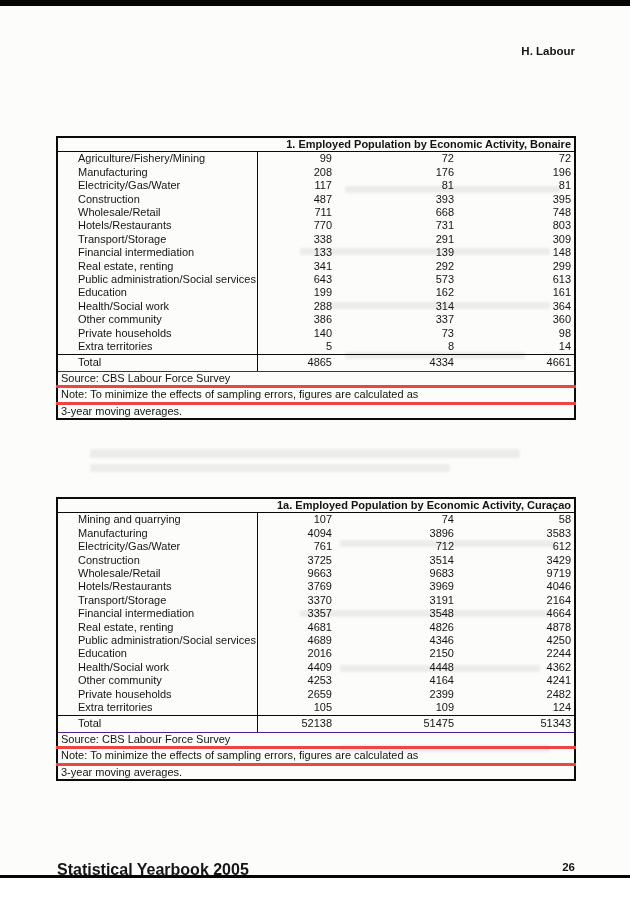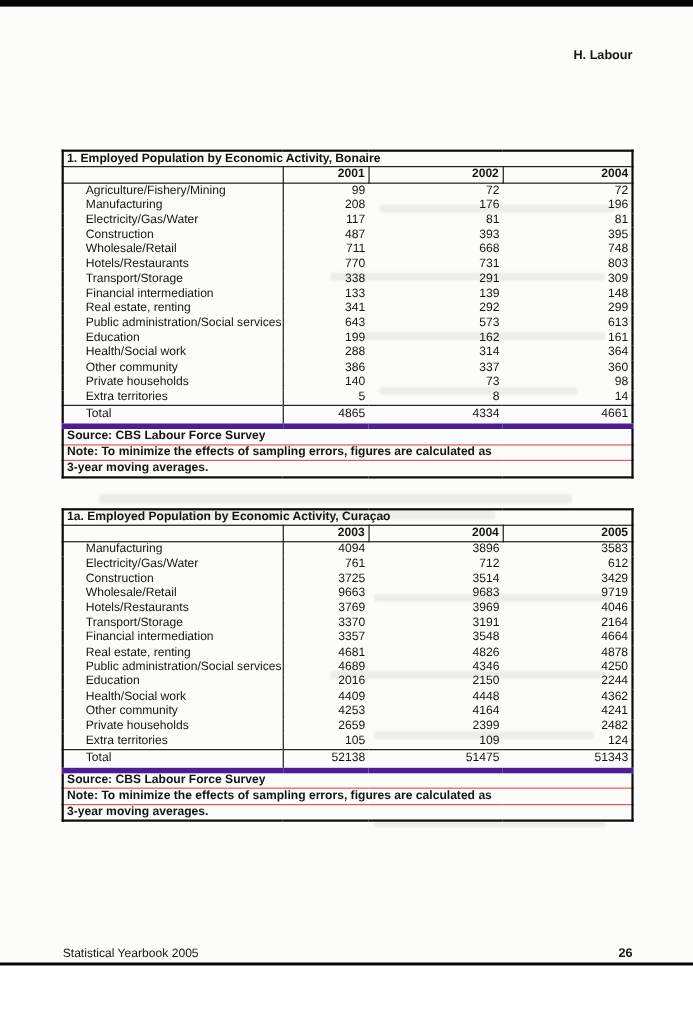--- a/index.html
+++ b/index.html
@@ -11,77 +11,78 @@
     height: 878px;
     background: #fcfcfa;
     font-family: "Liberation Sans", "DejaVu Sans", sans-serif;
     color: #151515;
     overflow: hidden;
   }
   .scan-top { position: absolute; top: 0; left: 0; right: 0; height: 6px; background: #060606; }
   .scan-bottom { position: absolute; bottom: 0; left: 0; right: 0; height: 3px; background: #060606; }
 
   .hdr { position: absolute; top: 45px; right: 55px; font-size: 11.5px; font-weight: bold; }
-  .ftr-left { position: absolute; top: 861px; left: 57px; font-size: 11px; font-weight: normal; }
+  .ftr-left { position: absolute; top: 861px; left: 57px; font-size: 16px; font-weight: bold; }
   .ftr-right { position: absolute; top: 861px; right: 55px; font-size: 11.5px; font-weight: bold; }
 
   
   .ghost { position: absolute; background: rgba(100,100,100,0.10); filter: blur(1.2px); border-radius: 2px; }
 
   table.tbl {
     position: absolute;
     left: 56px;
     width: 519px;
     border-collapse: collapse;
     table-layout: fixed;
     border: 2px solid #0a0a0a;
     background: transparent;
   }
   table.t1 { top: 136px; }
-  table.t2 { top: 462px; }
+  table.t2 { top: 497px; }
 
   .tbl td {
     font-size: 11px;
     line-height: 13.4px;
     padding: 0 3px;
     vertical-align: bottom;
     color: #141414;
   }
   .title-cell {
     font-size: 12.6px;
     font-weight: bold;
     line-height: 15px;
     padding: 3px 4px 4px 5px;
     border-bottom: 1px solid #0a0a0a;
+    text-align: right;
   }
   .year-row td { border-bottom: 1px solid #0a0a0a; }
   .corner-cell { border-right: 1px solid #0a0a0a; }
   .year-cell {
     font-weight: bold;
     text-align: right;
     border-right: 1px solid #0a0a0a;
     padding: 1px 3px 2px 3px;
   }
   .year-cell.last { border-right: 0; }
 
   .tbl tbody .label-cell {
     border-right: 1px solid #0a0a0a;
     padding-left: 20px;
     white-space: nowrap;
   }
   .num-cell { text-align: right; padding-right: 4px; }
 
   .total-row td {
     border-top: 1px solid #0a0a0a;
-    border-bottom: 5px solid #4c1d95;
+    border-bottom: 1px solid #4c1d95;
     padding-top: 1px;
     padding-bottom: 2px;
   }
-  .src-cell { font-weight: bold; padding: 2px 4px 2px 5px; line-height: 14px; }
-  .note-cell { font-weight: bold; border-top: 1px solid #ef4444; padding: 2px 4px 2px 5px; line-height: 14px; }
+  .src-cell { font-weight: normal; padding: 2px 4px 2px 5px; line-height: 14px; }
+  .note-cell { font-weight: normal; border-top: 3px solid #ef4444; padding: 2px 4px 2px 5px; line-height: 14px; }
 </style>
 </head>
 <body>
 
 <div class="page">
   <div class="scan-top"></div>
 
   <div class="ghost" style="left:345px; top:186px; width:215px; height:7px;"></div>
   <div class="ghost" style="left:300px; top:248px; width:250px; height:7px;"></div>
   <div class="ghost" style="left:330px; top:302px; width:220px; height:7px;"></div>
@@ -99,26 +100,20 @@
     <colgroup>
         <col style="width:200px">
         <col style="width:78px">
         <col style="width:122px">
         <col style="width:118px">
       </colgroup>
     <thead>
       <tr>
         <td colspan="4" class="title-cell">1. Employed Population by Economic Activity, Bonaire</td>
       </tr>
-      <tr class="year-row">
-        <td class="corner-cell"></td>
-        <td class="year-cell">2001</td>
-        <td class="year-cell">2002</td>
-        <td class="year-cell last">2004</td>
-      </tr>
     </thead>
     <tbody>
         <tr>
           <td class="label-cell">Agriculture/Fishery/Mining</td>
           <td class="num-cell">99</td>
           <td class="num-cell">72</td>
           <td class="num-cell">72</td>
         </tr>
         <tr>
           <td class="label-cell">Manufacturing</td>
@@ -228,28 +223,28 @@
     <colgroup>
         <col style="width:200px">
         <col style="width:78px">
         <col style="width:122px">
         <col style="width:118px">
       </colgroup>
     <thead>
       <tr>
         <td colspan="4" class="title-cell">1a. Employed Population by Economic Activity, Curaçao</td>
       </tr>
-      <tr class="year-row">
-        <td class="corner-cell"></td>
-        <td class="year-cell">2003</td>
-        <td class="year-cell">2004</td>
-        <td class="year-cell last">2005</td>
-      </tr>
     </thead>
     <tbody>
+        <tr>
+          <td class="label-cell">Mining and quarrying</td>
+          <td class="num-cell">107</td>
+          <td class="num-cell">74</td>
+          <td class="num-cell">58</td>
+        </tr>
         <tr>
           <td class="label-cell">Manufacturing</td>
           <td class="num-cell">4094</td>
           <td class="num-cell">3896</td>
           <td class="num-cell">3583</td>
         </tr>
         <tr>
           <td class="label-cell">Electricity/Gas/Water</td>
           <td class="num-cell">761</td>
           <td class="num-cell">712</td>

